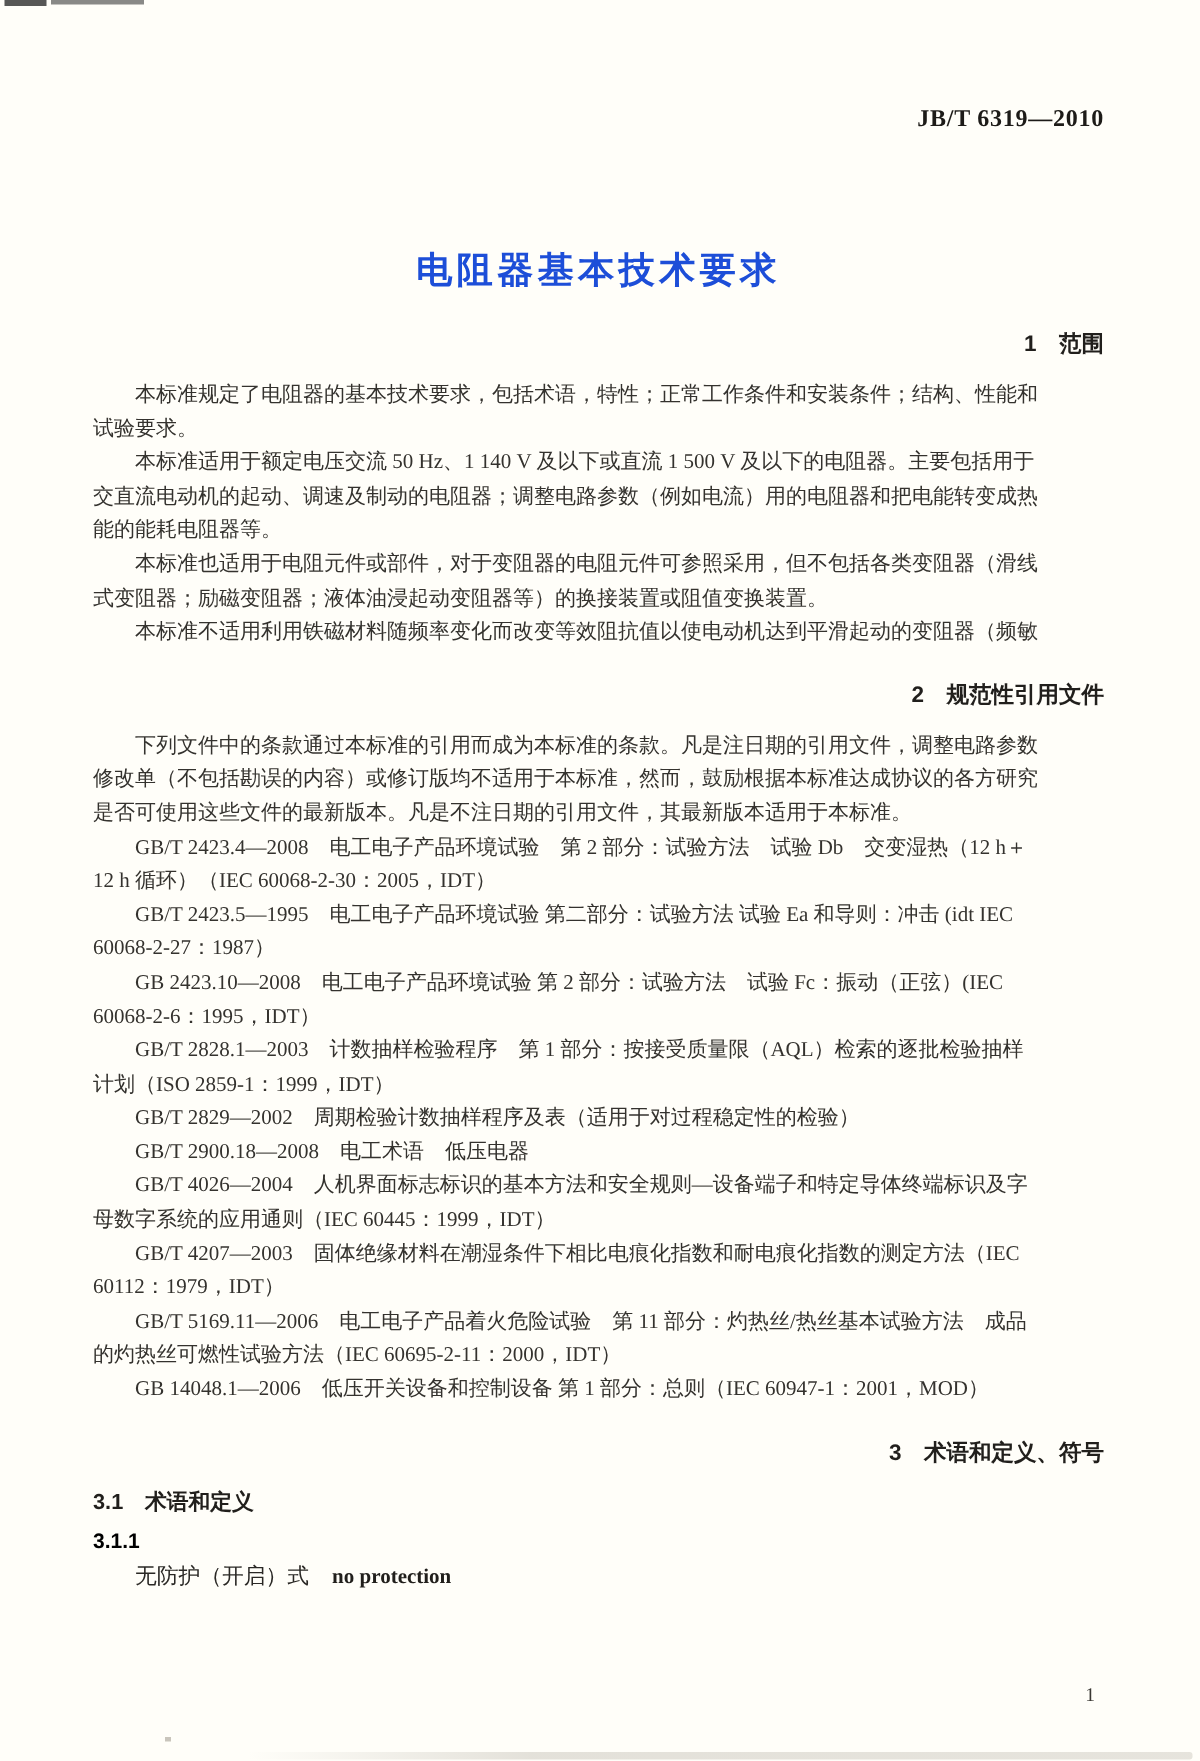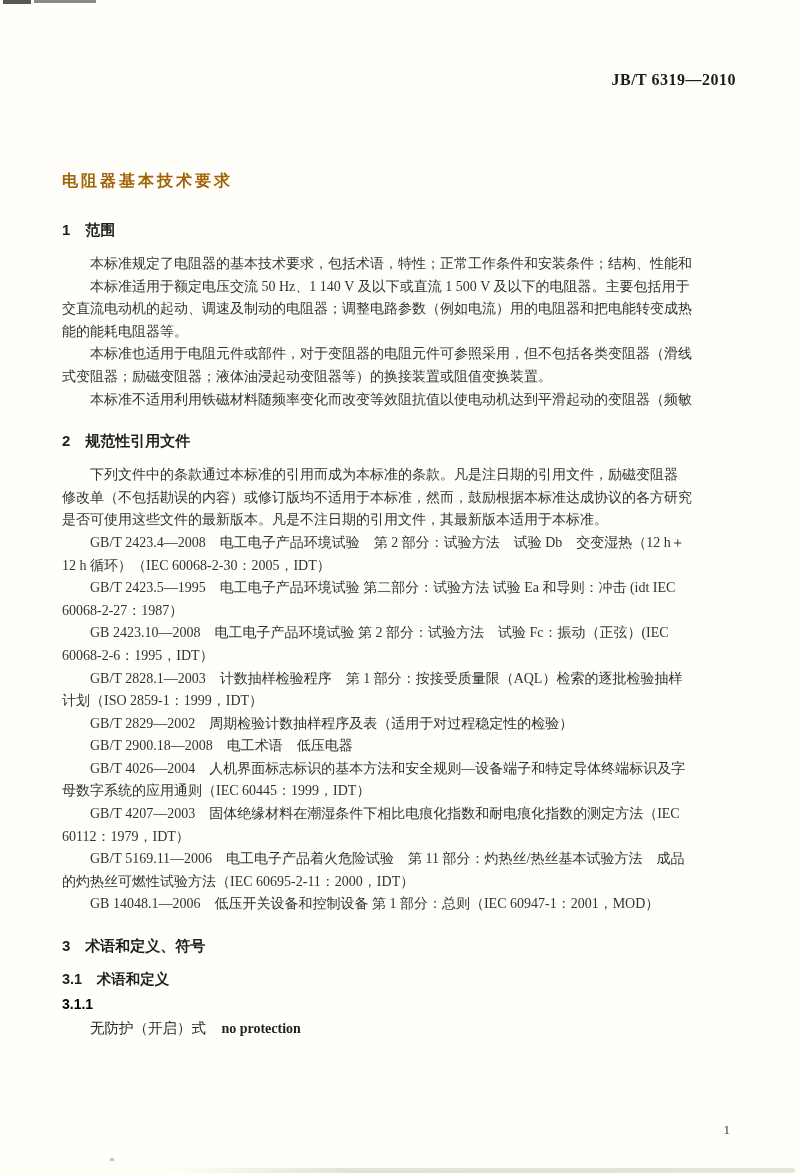--- a/index.html
+++ b/index.html
@@ -22,43 +22,45 @@
   .header-code {
     text-align: right;
     font-family: "Liberation Serif", "DejaVu Serif", serif;
     font-weight: 700;
     font-size: 16px;
     line-height: 20px;
     letter-spacing: 0.5px;
     color: #1d1b18;
   }
   .doc-title {
+    text-align: center;
     margin-top: 76px;
     font-family: "Liberation Sans", "DejaVu Sans", sans-serif;
     font-weight: 700;
-    font-size: 16px;
+    font-size: 24px;
     line-height: 30px;
     letter-spacing: 3px;
-    color: #a16207;
+    color: #1d4ed8;
   }
   .body-text { margin-top: 24px; color: #34322e; }
   .ln {
     white-space: pre;
     font-size: 14px;
     line-height: 22.6px;
   }
   .ln.first { text-indent: 2em; }
   .ln.cont  { text-indent: 0; }
   .ln.sec {
     font-family: "Liberation Sans", "DejaVu Sans", sans-serif;
     font-weight: 700;
     font-size: 15px;
     line-height: 20px;
     margin: 20px 0 13px;
     color: #211f1c;
+    text-align: right;
   }
   .ln.sub {
     font-family: "Liberation Sans", "DejaVu Sans", sans-serif;
     font-weight: 700;
     font-size: 14.5px;
     line-height: 21px;
     margin: 12px 0 2px;
     color: #211f1c;
   }
   .ln.num {
@@ -108,28 +110,29 @@
   <span class="artifact artifact-top-2"></span>
 
   <div class="content">
     <div class="header-code">JB/T 6319—2010</div>
 
     <div class="doc-title">电阻器基本技术要求</div>
 
     <div class="body-text">
         <div class="ln sec">1　范围</div>
         <div class="ln first">本标准规定了电阻器的基本技术要求，包括术语，特性；正常工作条件和安装条件；结构、性能和</div>
+        <div class="ln cont">试验要求。</div>
         <div class="ln first">本标准适用于额定电压交流 50 Hz、1 140 V 及以下或直流 1 500 V 及以下的电阻器。主要包括用于</div>
         <div class="ln cont">交直流电动机的起动、调速及制动的电阻器；调整电路参数（例如电流）用的电阻器和把电能转变成热</div>
         <div class="ln cont">能的能耗电阻器等。</div>
         <div class="ln first">本标准也适用于电阻元件或部件，对于变阻器的电阻元件可参照采用，但不包括各类变阻器（滑线</div>
         <div class="ln cont">式变阻器；励磁变阻器；液体油浸起动变阻器等）的换接装置或阻值变换装置。</div>
         <div class="ln first">本标准不适用利用铁磁材料随频率变化而改变等效阻抗值以使电动机达到平滑起动的变阻器（频敏</div>
         <div class="ln sec">2　规范性引用文件</div>
-        <div class="ln first">下列文件中的条款通过本标准的引用而成为本标准的条款。凡是注日期的引用文件，励磁变阻器</div>
+        <div class="ln first">下列文件中的条款通过本标准的引用而成为本标准的条款。凡是注日期的引用文件，调整电路参数</div>
         <div class="ln cont">修改单（不包括勘误的内容）或修订版均不适用于本标准，然而，鼓励根据本标准达成协议的各方研究</div>
         <div class="ln cont">是否可使用这些文件的最新版本。凡是不注日期的引用文件，其最新版本适用于本标准。</div>
         <div class="ln first">GB/T 2423.4—2008　电工电子产品环境试验　第 2 部分：试验方法　试验 Db　交变湿热（12 h＋</div>
         <div class="ln cont">12 h 循环）（IEC 60068-2-30：2005，IDT）</div>
         <div class="ln first">GB/T 2423.5—1995　电工电子产品环境试验 第二部分：试验方法 试验 Ea 和导则：冲击 (idt IEC</div>
         <div class="ln cont">60068-2-27：1987）</div>
         <div class="ln first">GB 2423.10—2008　电工电子产品环境试验 第 2 部分：试验方法　试验 Fc：振动（正弦）(IEC</div>
         <div class="ln cont">60068-2-6：1995，IDT）</div>
         <div class="ln first">GB/T 2828.1—2003　计数抽样检验程序　第 1 部分：按接受质量限（AQL）检索的逐批检验抽样</div>
         <div class="ln cont">计划（ISO 2859-1：1999，IDT）</div>

